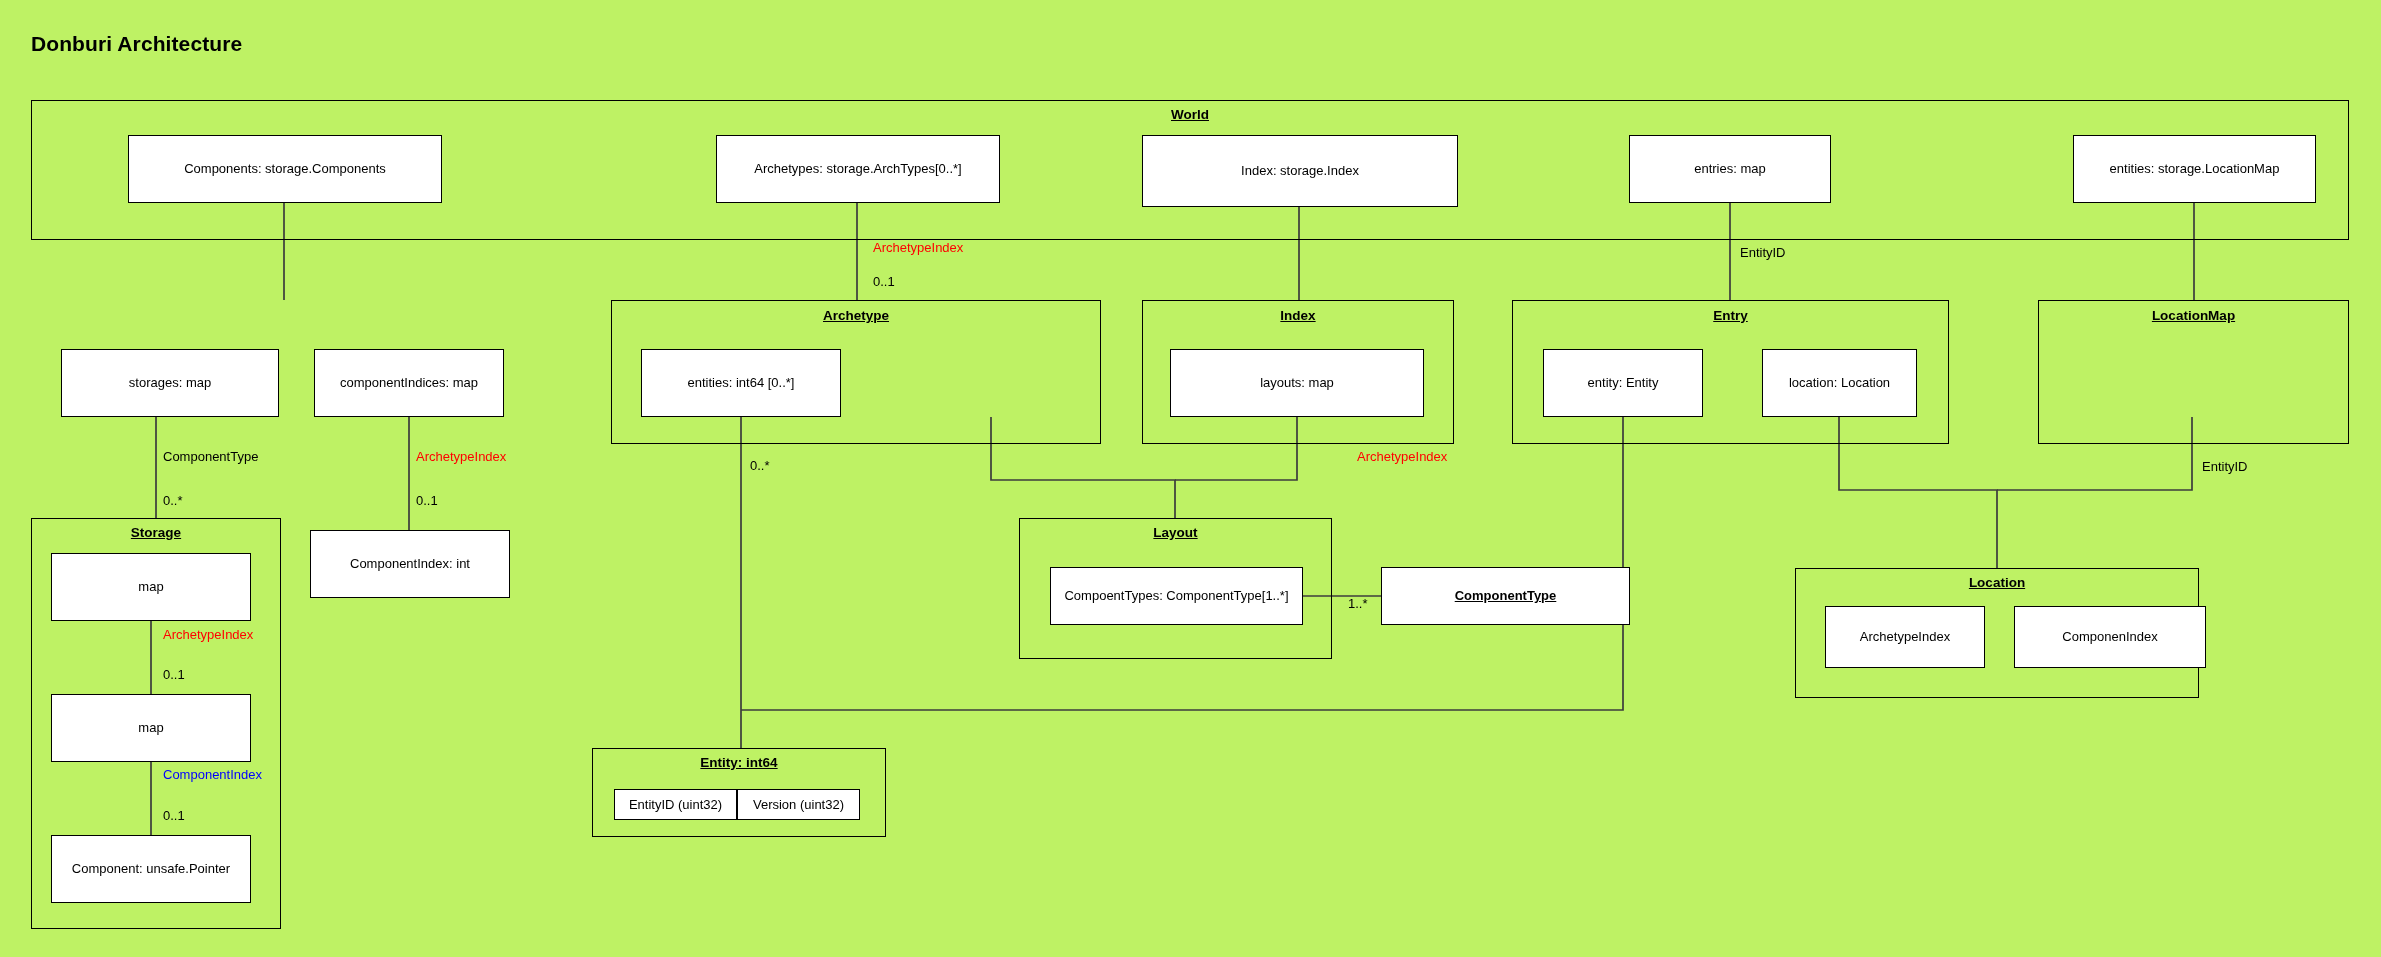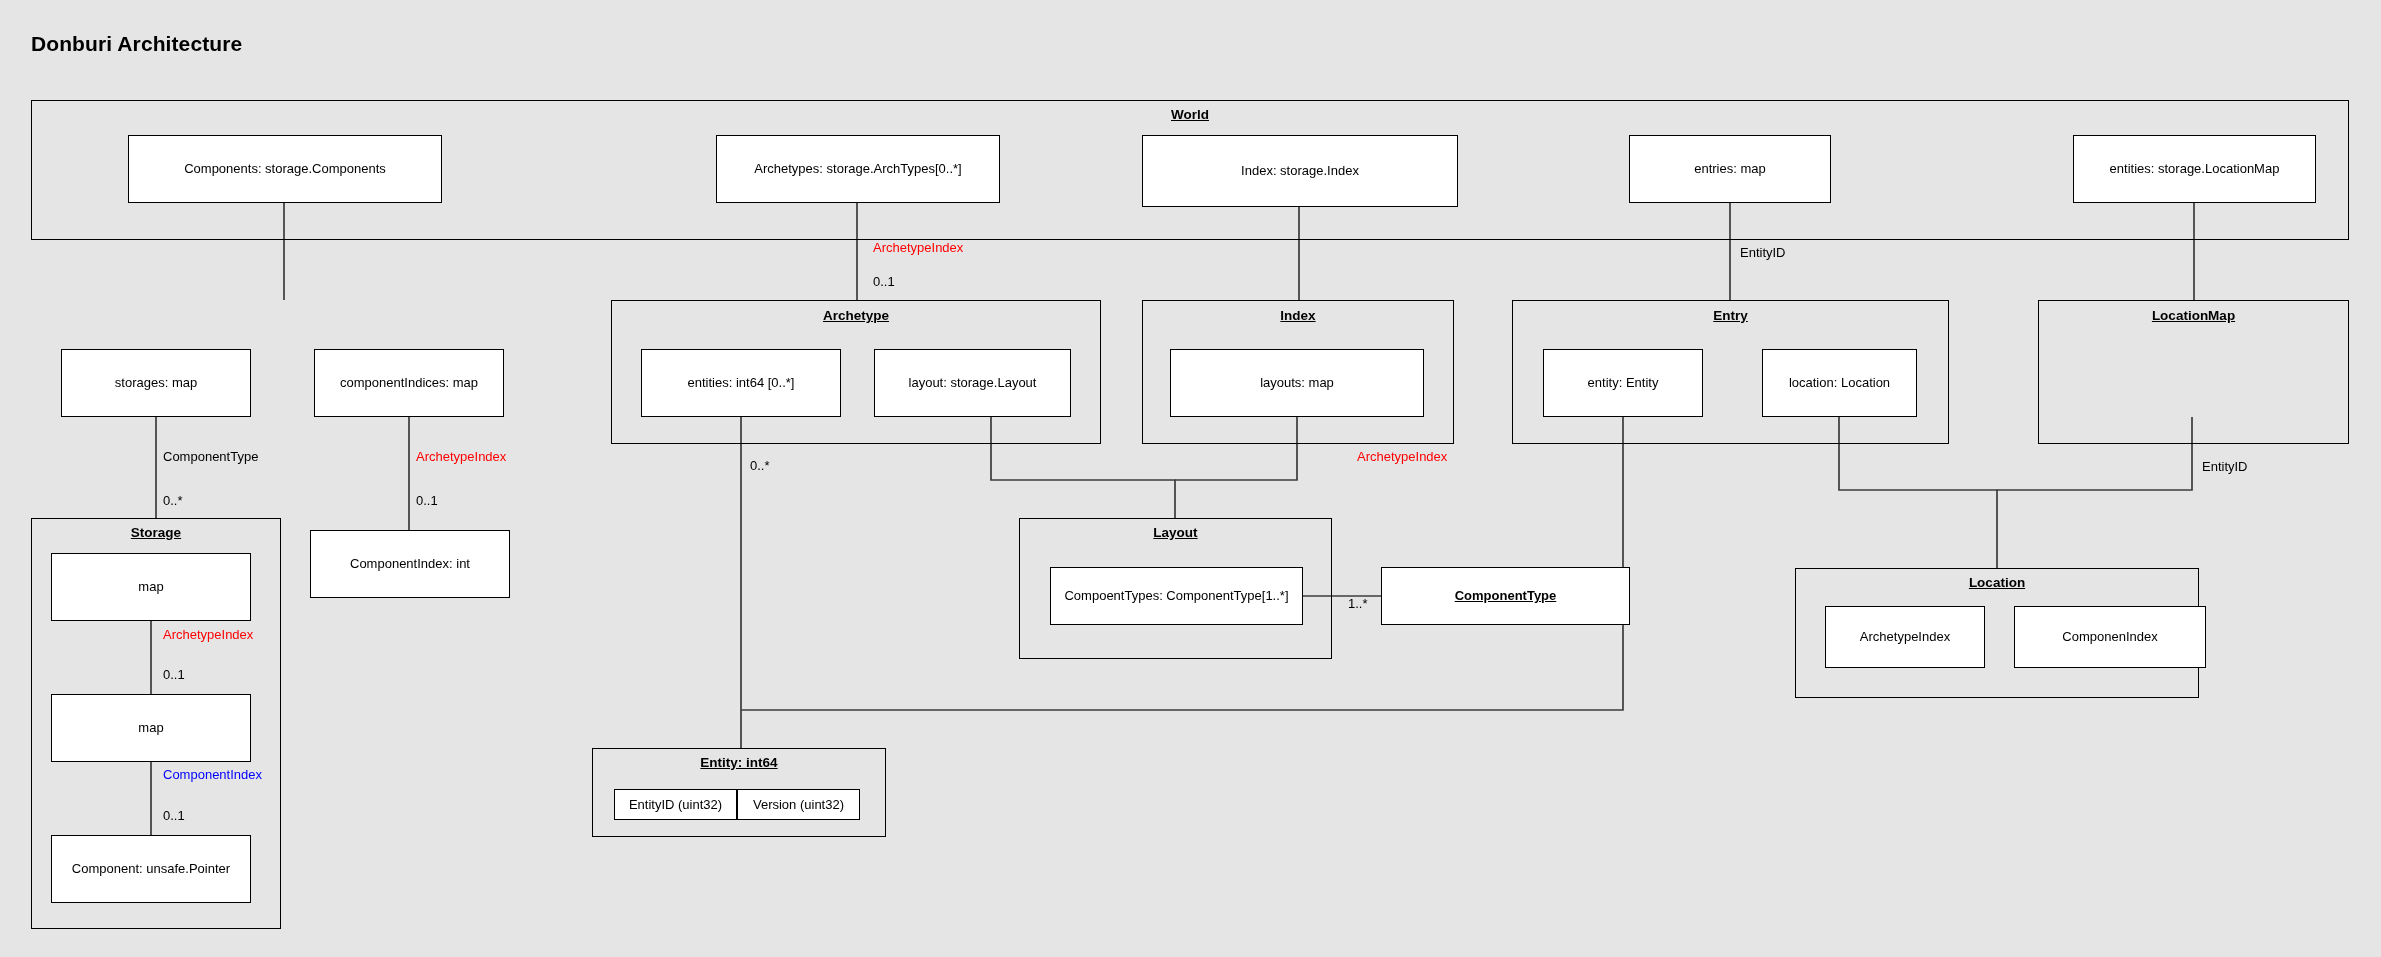--- a/index.html
+++ b/index.html
@@ -8,21 +8,21 @@
     background: #ffffff;
   }
   body {
     font-family: "Liberation Sans", sans-serif;
     -webkit-font-smoothing: antialiased;
   }
   #canvas {
     position: relative;
     width: 2381px;
     height: 957px;
-    background: #e5e5e5;
+    background: #bef264;
     overflow: hidden;
   }
   #page-title {
     position: absolute;
     left: 31px;
     top: 32px;
     font-size: 21px;
     font-weight: bold;
     color: #000000;
     letter-spacing: 0.1px;
@@ -138,35 +138,32 @@
   <div class="leaf" style="left:1142px; top:135px; width:316px; height:72px;">
     <span>Index: storage.Index</span>
   </div>
   <div class="leaf" style="left:1629px; top:135px; width:202px; height:68px;">
     <span>entries: map</span>
   </div>
   <div class="leaf" style="left:2073px; top:135px; width:243px; height:68px;">
     <span>entities: storage.LocationMap</span>
   </div>
 
-  <div class="leaf" style="left:61px; top:349px; width:190px; height:68px;">
+  <div class="leaf" style="left:61px; top:349px; width:218px; height:68px;">
     <span>storages: map</span>
   </div>
   <div class="leaf" style="left:314px; top:349px; width:190px; height:68px;">
     <span>componentIndices: map</span>
   </div>
 
   <div class="box" style="left:611px; top:300px; width:490px; height:144px;">
     <div class="box-title" style="top:7px;">Archetype</div>
   </div>
   <div class="leaf" style="left:641px; top:349px; width:200px; height:68px;">
     <span>entities: int64 [0..*]</span>
-  </div>
-  <div class="leaf" style="left:874px; top:349px; width:197px; height:68px;">
-    <span>layout: storage.Layout</span>
   </div>
 
   <div class="box" style="left:1142px; top:300px; width:312px; height:144px;">
     <div class="box-title" style="top:7px;">Index</div>
   </div>
   <div class="leaf" style="left:1170px; top:349px; width:254px; height:68px;">
     <span>layouts: map</span>
   </div>
 
   <div class="box" style="left:1512px; top:300px; width:437px; height:144px;">

